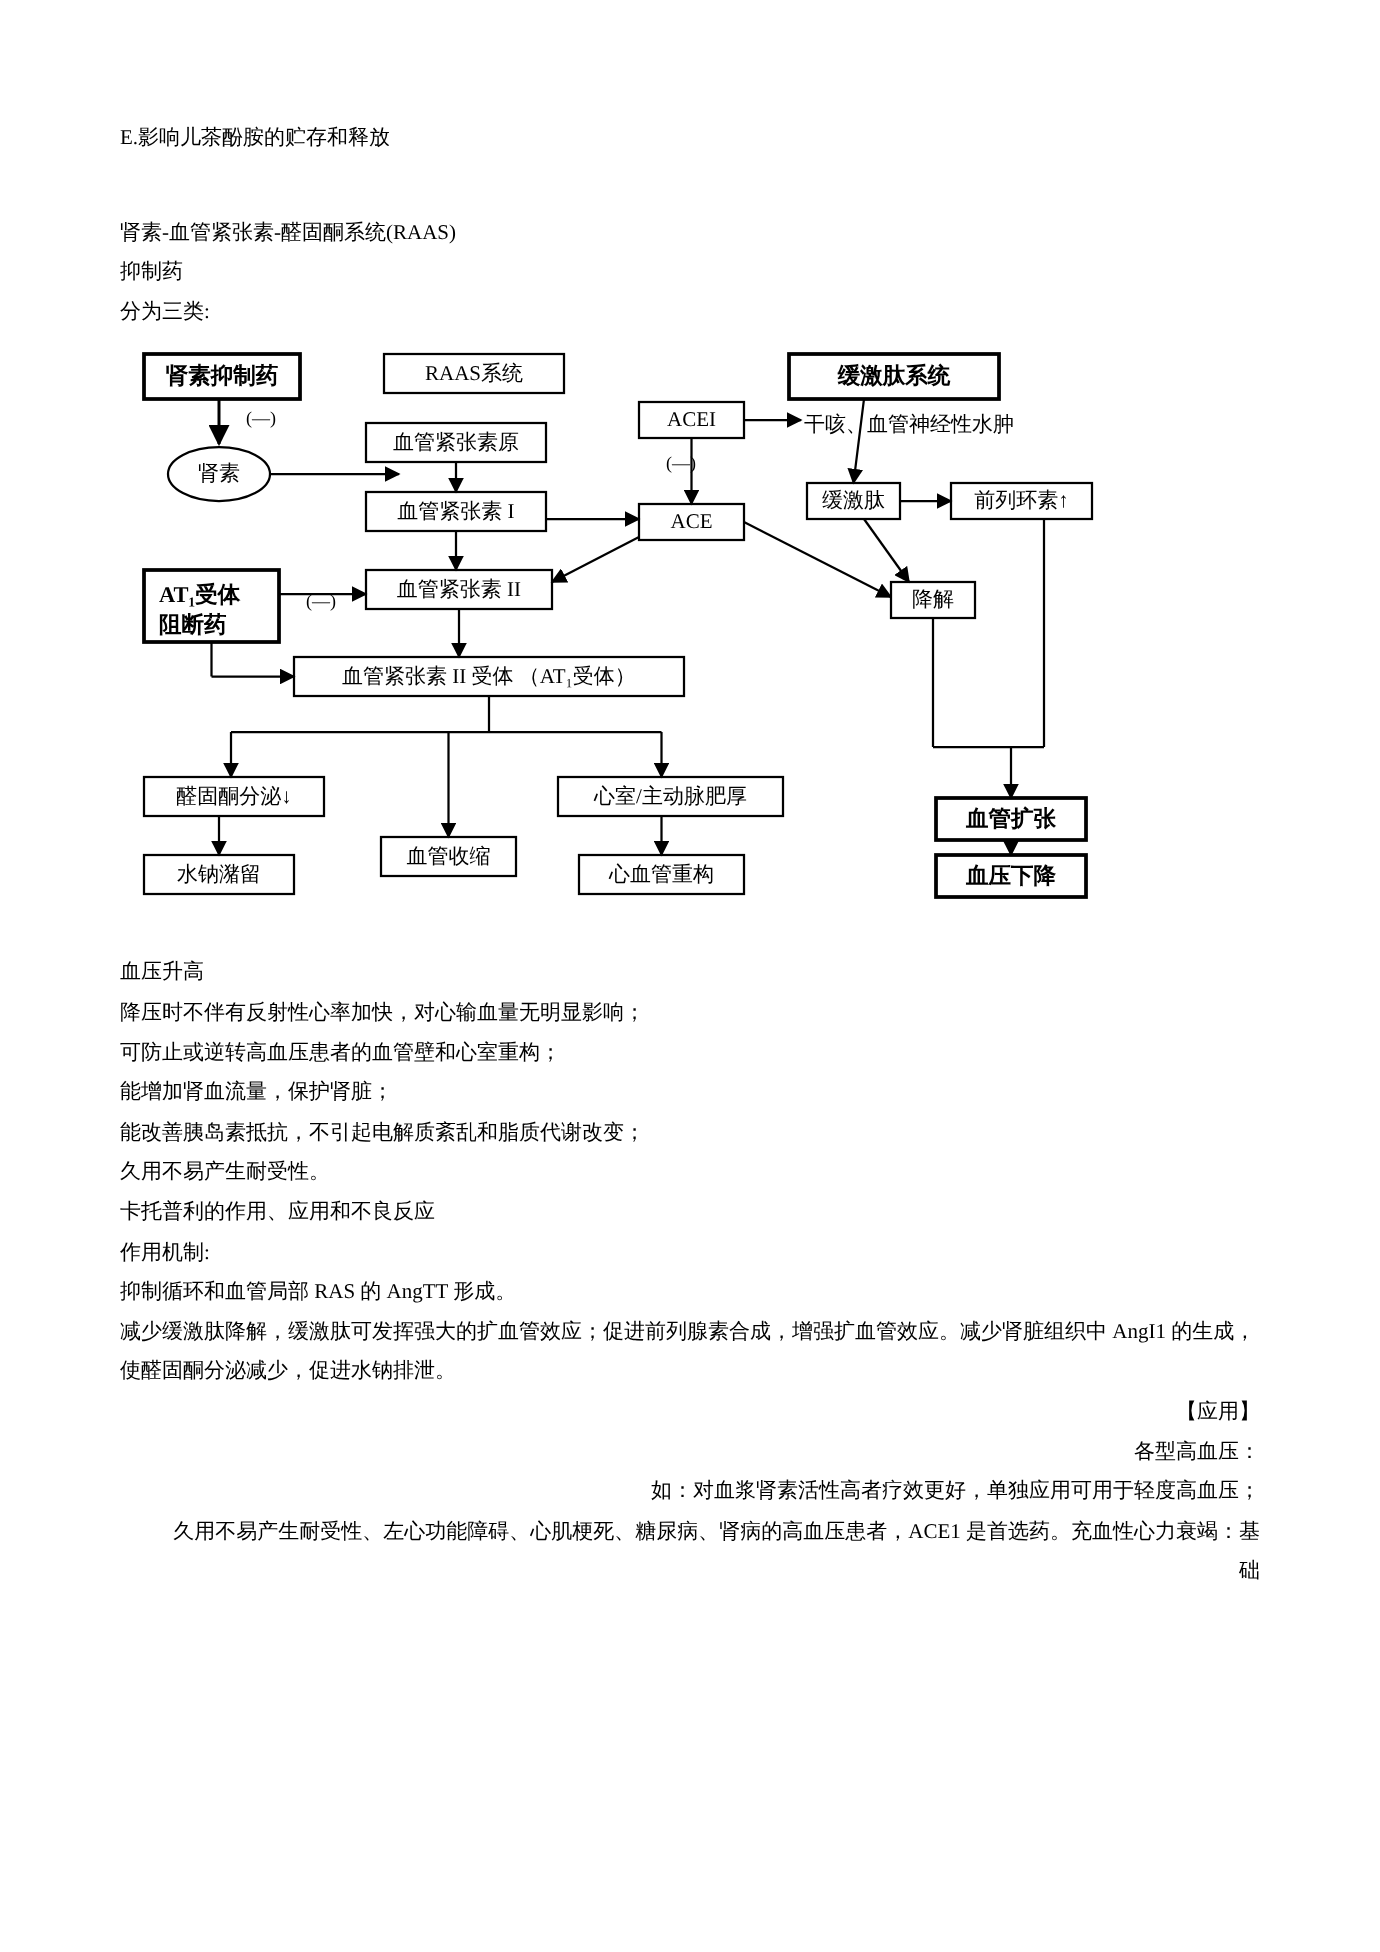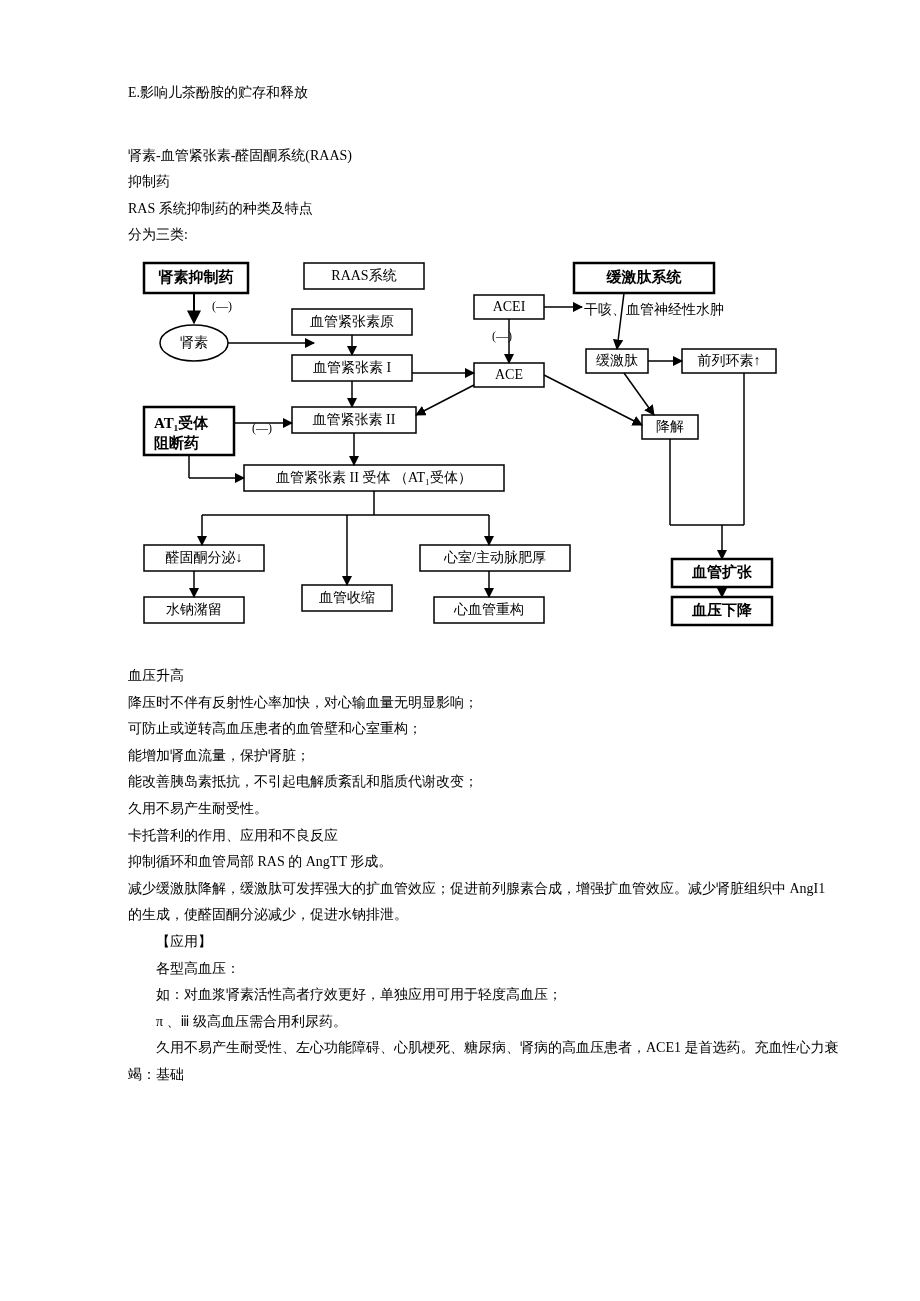--- a/index.html
+++ b/index.html
@@ -7,28 +7,28 @@
     padding: 0;
     background: #ffffff;
     font-family: "SimSun", "宋体", serif;
     font-size: 14px;
     line-height: 1.9;
     color: #000;
     width: 920px;
   }
   .page {
     padding: 80px 80px 60px 80px;
-    margin-left: 48px;
   }
   .p {
     margin: 0;
     padding: 0;
   }
   .indent {
     text-indent: 2em;
+    text-align: right;
   }
   .diagram {
     margin: 6px 0 4px 6px;
   }
   .diagram svg {
     display: block;
   }
   .box {
     fill: #fff;
     stroke: #000;
@@ -78,21 +78,20 @@
 
   <div class="p">E.影响儿茶酚胺的贮存和释放</div>
 
   <div style="height:18px"></div>
 
 
   <div style="height:18px"></div>
 
   <div class="p">肾素-血管紧张素-醛固酮系统(RAAS)</div>
   <div class="p">抑制药</div>
-  <div class="p">RAS 系统抑制药的种类及特点</div>
   <div class="p">分为三类:</div>
 
   <div class="diagram">
     <svg width="700" height="404" viewBox="0 0 700 404">
       <defs>
         <marker id="arr" viewBox="0 0 10 10" refX="9" refY="5" markerWidth="7" markerHeight="7" orient="auto-start-reverse">
           <path d="M 0 0 L 10 5 L 0 10 z" fill="#000"></path>
         </marker>
       </defs>
 
@@ -216,21 +215,21 @@
     </svg>
   </div>
 
   <div class="p">血压升高</div>
   <div class="p">降压时不伴有反射性心率加快，对心输血量无明显影响；</div>
   <div class="p">可防止或逆转高血压患者的血管壁和心室重构；</div>
   <div class="p">能增加肾血流量，保护肾脏；</div>
   <div class="p">能改善胰岛素抵抗，不引起电解质紊乱和脂质代谢改变；</div>
   <div class="p">久用不易产生耐受性。</div>
   <div class="p">卡托普利的作用、应用和不良反应</div>
+  <div class="p">作用机制:</div>
   <div class="p">抑制循环和血管局部 RAS 的 AngTT 形成。</div>
   <div class="p">减少缓激肽降解，缓激肽可发挥强大的扩血管效应；促进前列腺素合成，增强扩血管效应。减少肾脏组织中 AngI1 的生成，使醛固酮分泌减少，促进水钠排泄。</div>
   <div class="p indent">【应用】</div>
   <div class="p indent">各型高血压：</div>
   <div class="p indent">如：对血浆肾素活性高者疗效更好，单独应用可用于轻度高血压；</div>
-  <div class="p indent">π 、ⅲ 级高血压需合用利尿药。</div>
   <div class="p indent">久用不易产生耐受性、左心功能障碍、心肌梗死、糖尿病、肾病的高血压患者，ACE1 是首选药。充血性心力衰竭：基础</div>
 
 </div>
 
 </body></html>

